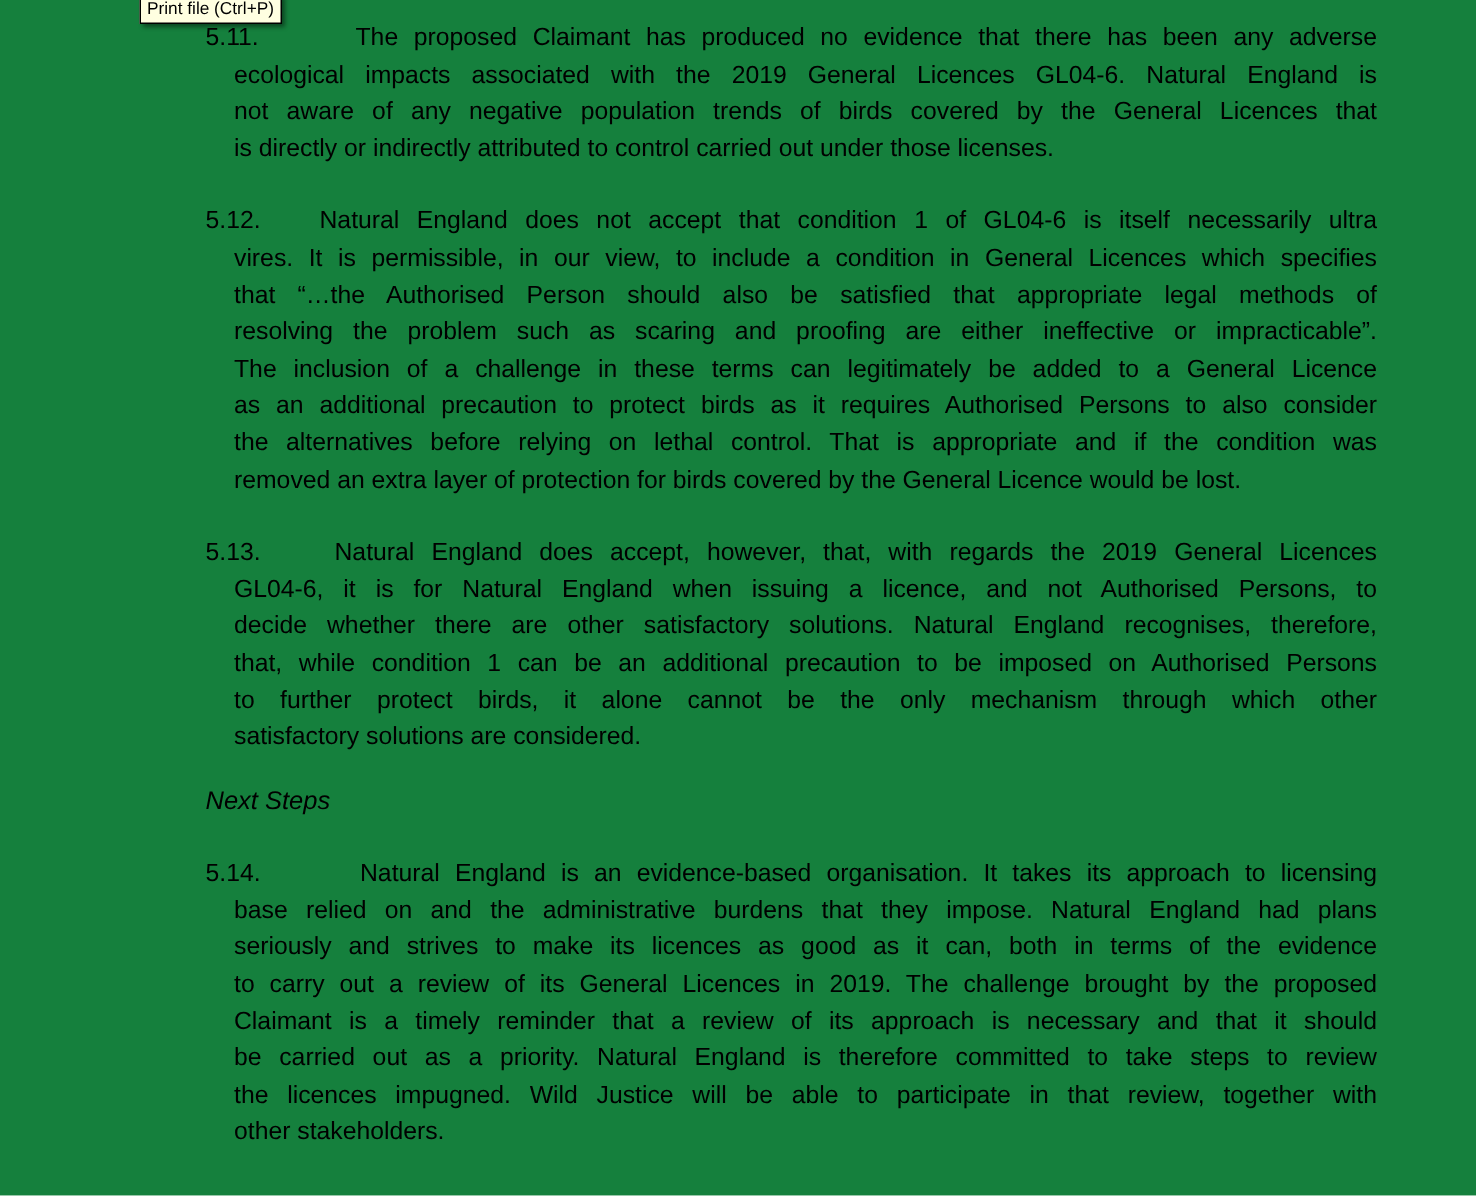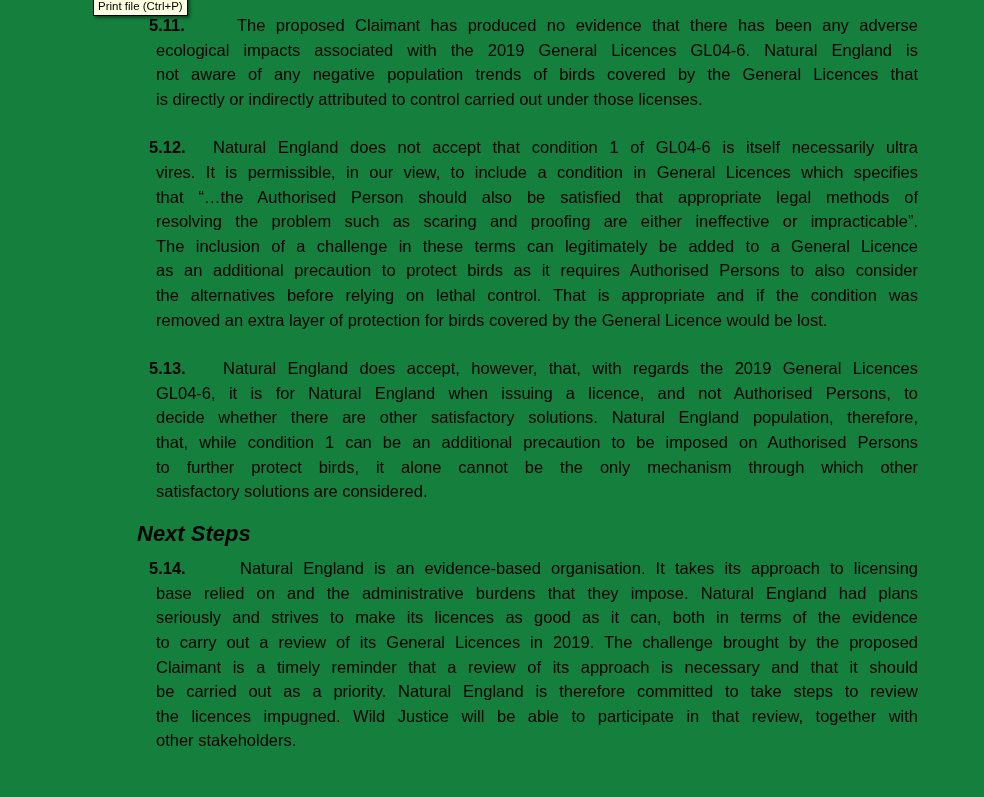--- a/index.html
+++ b/index.html
@@ -36,38 +36,37 @@
     line-height: 24.6px;
   }
   .para {
     position: relative;
     padding-left: 19px;       
     margin-bottom: 24px;
   }
   .para.pre-heading { margin-bottom: 18px; }
   .para .num {
     position: absolute;
-    left: 12px;
+    left: 0;
     top: 0;
-    font-weight: bold;
   }
   .line { text-align: justify; }
   .line.just { text-align-last: justify; }
   .line.last { text-align: left; text-align-last: left; }
   .tab { display: inline-block; height: 1px; vertical-align: baseline; }
   .tab-0 { width: 81px; }   
   .tab-1 { width: 57px; }   
   .tab-2 { width: 67px; }   
   .tab-3 { width: 84px; }   
   .heading {
-    font-weight: bold;
+    font-weight: normal;
     font-style: italic;
-    font-size: 22px;
+    font-size: 17px;
     line-height: 24.6px;
-    margin-bottom: 10px;
+    margin-bottom: 24px;
   }
 </style>
 </head>
 <body>
 
 <div class="page">
   <div class="tooltip" style="background: rgb(255, 255, 225); border-color: rgb(0, 0, 0); color: rgb(0, 0, 0);">Print file (Ctrl+P)</div>
   <div class="doc">
       <div class="para">
         <span class="num">5.11.</span>
@@ -84,21 +83,21 @@
         <div class="line just">resolving the problem such as scaring and proofing are either ineffective or impracticable”.</div>
         <div class="line just">The inclusion of a challenge in these terms can legitimately be added to a General Licence</div>
         <div class="line just">as an additional precaution to protect birds as it requires Authorised Persons to also consider</div>
         <div class="line just">the alternatives before relying on lethal control. That is appropriate and if the condition was</div>
         <div class="line last">removed an extra layer of protection for birds covered by the General Licence would be lost.</div>
       </div>
       <div class="para pre-heading">
         <span class="num">5.13.</span>
         <div class="line just"><span class="tab tab-2"></span>Natural England does accept, however, that, with regards the 2019 General Licences</div>
         <div class="line just">GL04-6, it is for Natural England when issuing a licence, and not Authorised Persons, to</div>
-        <div class="line just">decide whether there are other satisfactory solutions. Natural England population, therefore,</div>
+        <div class="line just">decide whether there are other satisfactory solutions. Natural England recognises, therefore,</div>
         <div class="line just">that, while condition 1 can be an additional precaution to be imposed on Authorised Persons</div>
         <div class="line just">to further protect birds, it alone cannot be the only mechanism through which other</div>
         <div class="line last">satisfactory solutions are considered.</div>
       </div>
       <div class="heading">Next Steps</div>
       <div class="para">
         <span class="num">5.14.</span>
         <div class="line just"><span class="tab tab-3"></span>Natural England is an evidence-based organisation. It takes its approach to licensing</div>
         <div class="line just">base relied on and the administrative burdens that they impose. Natural England had plans</div>
         <div class="line just">seriously and strives to make its licences as good as it can, both in terms of the evidence</div>

